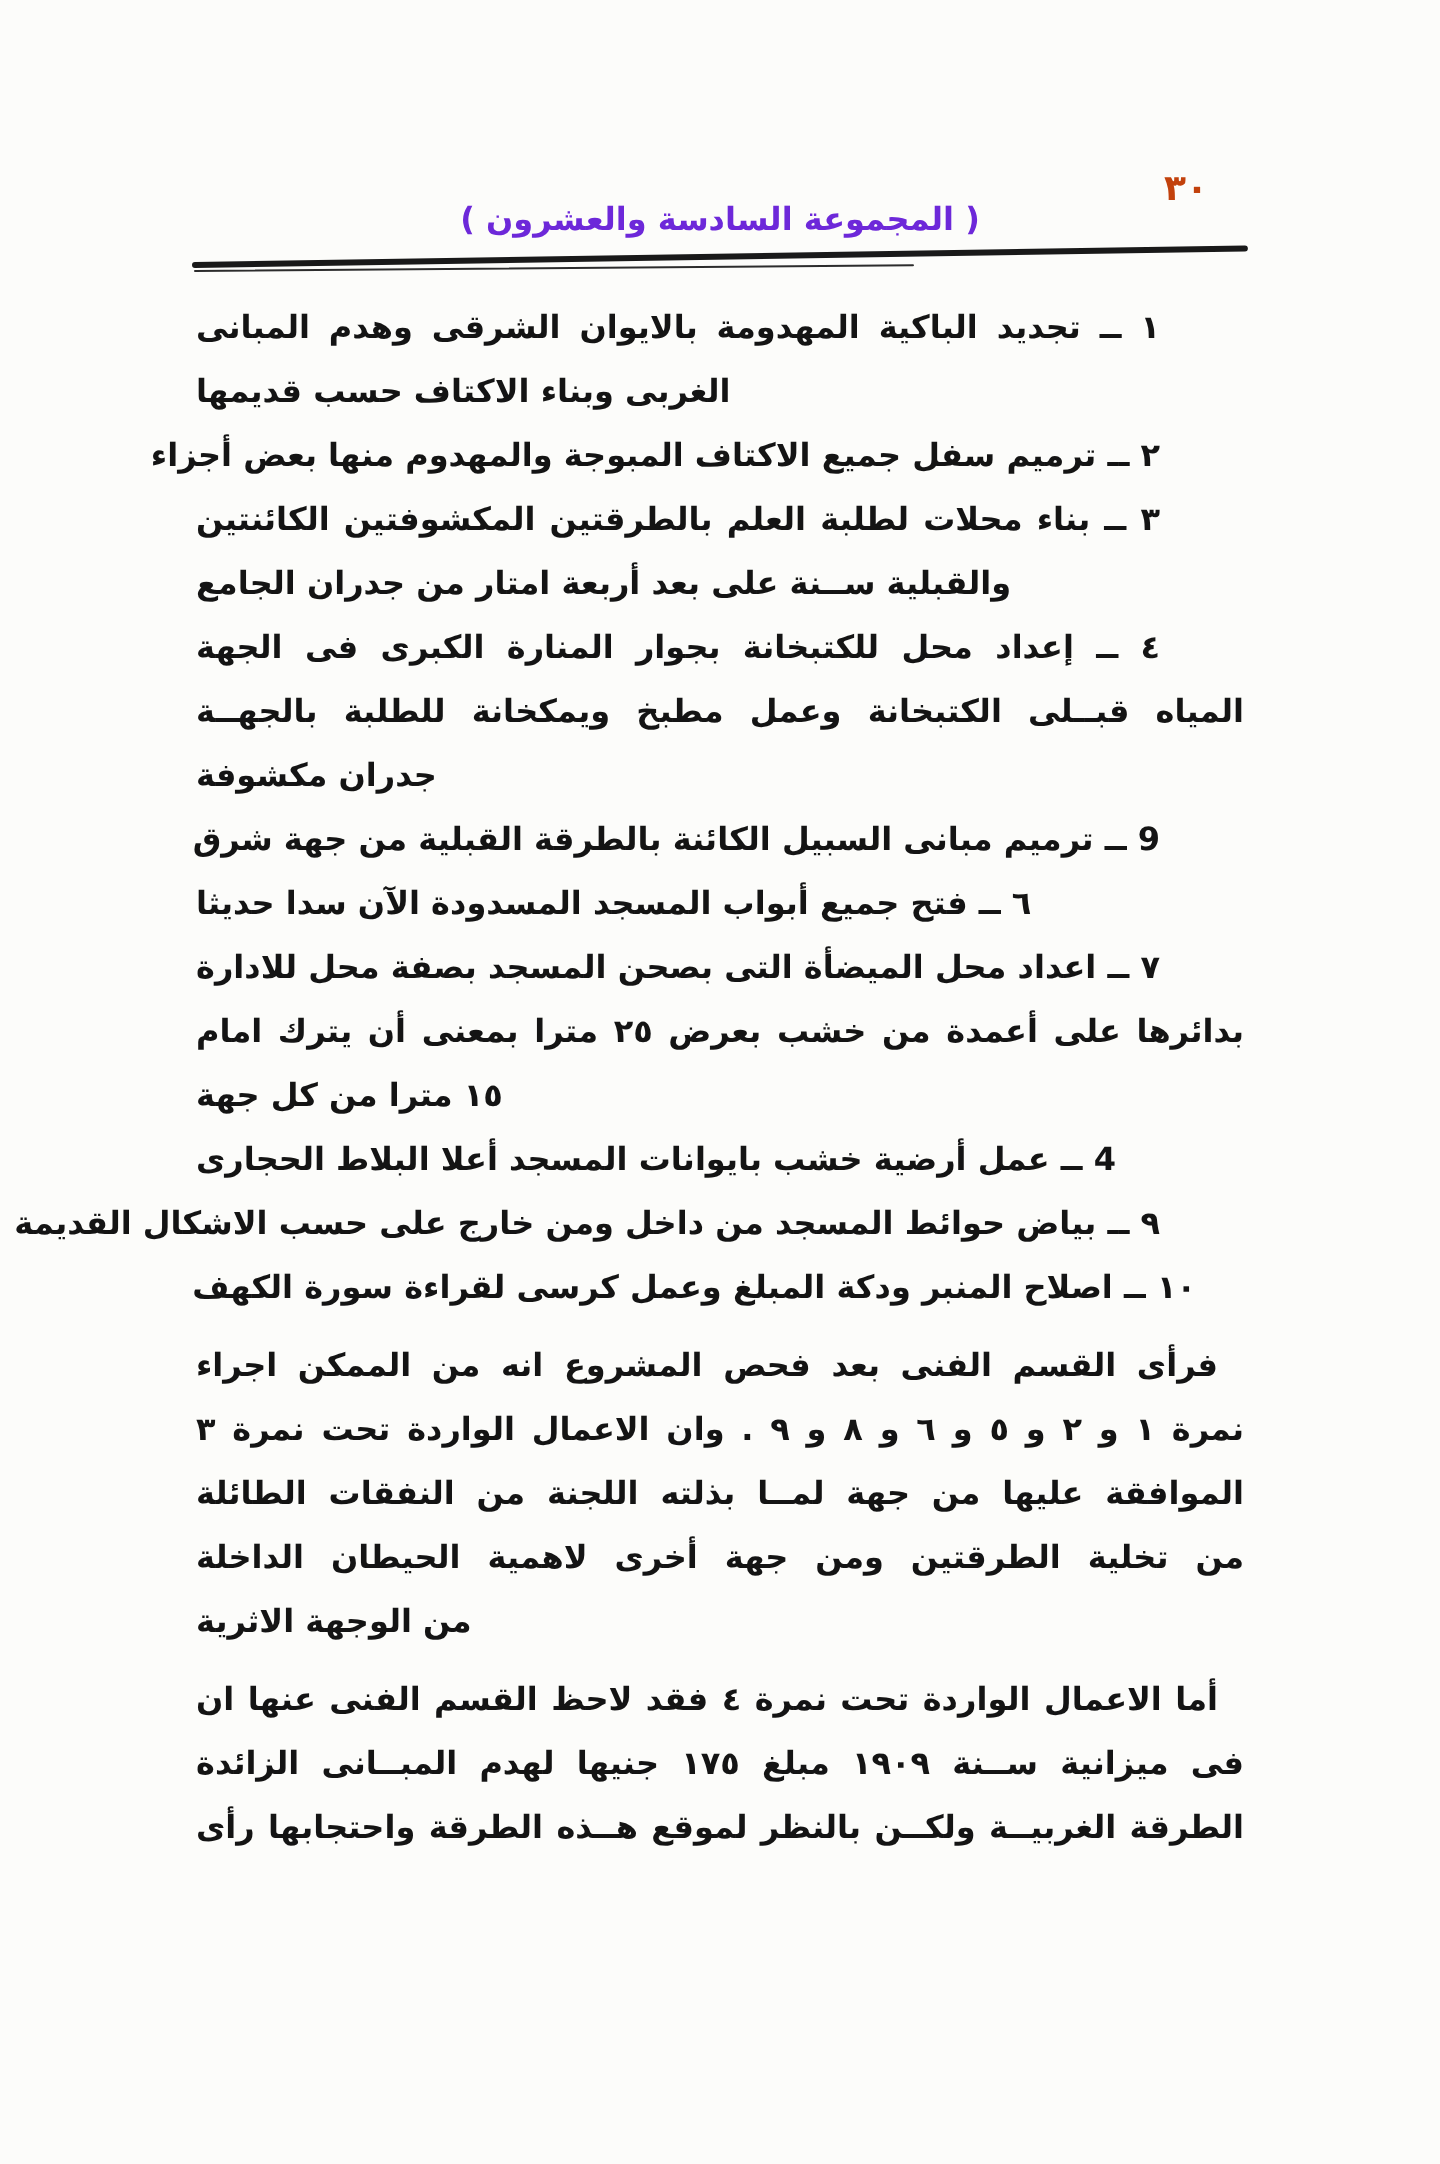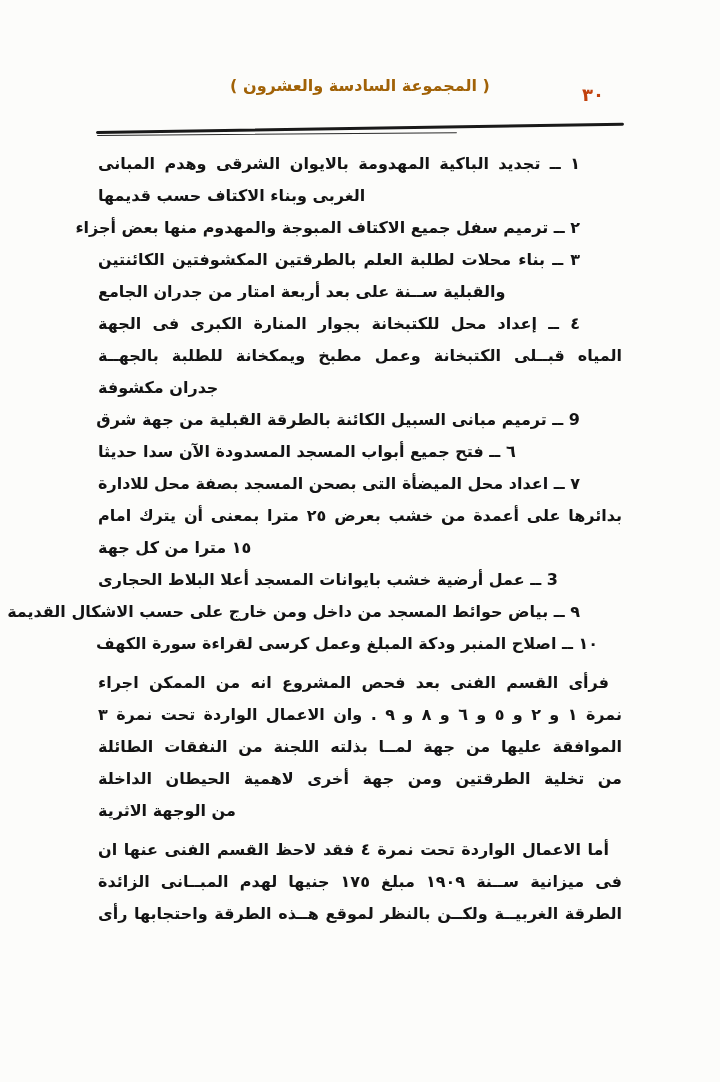--- a/index.html
+++ b/index.html
@@ -15,29 +15,29 @@
     color: #161616;
     overflow: hidden;
   }
   .page {
     position: absolute;
     inset: 0;
   }
   
   .header-title {
     position: absolute;
-    top: 76px;
+    top: 100px;
     left: 98px;
     width: 524px;
     text-align: center;
     direction: rtl;
     font-size: 16px;
     font-weight: bold;
     letter-spacing: 0;
-    color: #a16207;
+    color: #6d28d9;
   }
   .page-number {
     position: absolute;
     top: 84px;
     left: 554px;
     width: 50px;
     text-align: right;
     font-size: 18px;
     font-weight: bold;
     direction: rtl;
@@ -114,21 +114,21 @@
       <div class="line justify item-first">٣ ــ بناء محلات لطلبة العلم بالطرقتين المكشوفتين الكائنتين بالجهتين البحرية</div>
       <div class="line">والقبلية ســنة على بعد أربعة امتار من جدران الجامع</div>
       <div class="line justify item-first">٤ ــ إعداد محل للكتبخانة بجوار المنارة الكبرى فى الجهة القبلية وتجديد دورة</div>
       <div class="line justify">المياه قبــلى الكتبخانة وعمل مطبخ ويمكخانة للطلبة بالجهــة البحرية للمنــارة تعزل</div>
       <div class="line">جدران مكشوفة</div>
       <div class="line item-first">9 ــ ترميم مبانى السبيل الكائنة بالطرقة القبلية من جهة شرق</div>
       <div class="line item-first">٦ ــ فتح جميع أبواب المسجد المسدودة الآن سدا حديثا</div>
       <div class="line justify item-first">٧ ــ اعداد محل الميضأة التى بصحن المسجد بصفة محل للادارة وعمل دروه</div>
       <div class="line justify">بدائرها على أعمدة من خشب بعرض ٢٥ مترا بمعنى أن يترك امام صحن المسجد</div>
       <div class="line">١٥ مترا من كل جهة</div>
-      <div class="line item-first">3 ــ عمل أرضية خشب بايوانات المسجد أعلا البلاط الحجارى</div>
+      <div class="line item-first">4 ــ عمل أرضية خشب بايوانات المسجد أعلا البلاط الحجارى</div>
       <div class="line item-first">٩ ــ بياض حوائط المسجد من داخل ومن خارج على حسب الاشكال القديمة</div>
       <div class="line item-first-ten">١٠ ــ اصلاح المنبر ودكة المبلغ وعمل كرسى لقراءة سورة الكهف</div>
       <div class="line justify para-first">فرأى القسم الفنى بعد فحص المشروع انه من الممكن اجراء الاعمال الواردة تحت</div>
       <div class="line justify">نمرة ١ و ٢ و ٥ و ٦ و ٨ و ٩ . وان الاعمال الواردة تحت نمرة ٣ لايمكن</div>
       <div class="line justify">الموافقة عليها من جهة لمــا بذلته اللجنة من النفقات الطائلة والتعب الكثير حتى تمكنت</div>
       <div class="line justify">من تخلية الطرقتين ومن جهة أخرى لاهمية الحيطان الداخلة والخارجة فى الطرقتين</div>
       <div class="line">من الوجهة الاثرية</div>
       <div class="line justify para-first">أما الاعمال الواردة تحت نمرة ٤ فقد لاحظ القسم الفنى عنها ان اللجنة ادرجت</div>
       <div class="line justify">فى ميزانية ســنة ١٩٠٩ مبلغ ١٧٥ جنيها لهدم المبــانى الزائدة الواقعــة بحرى</div>
       <div class="line justify">الطرقة الغربيــة ولكــن بالنظر لموقع هــذه الطرقة واحتجابها رأى الموافقــــة</div>

